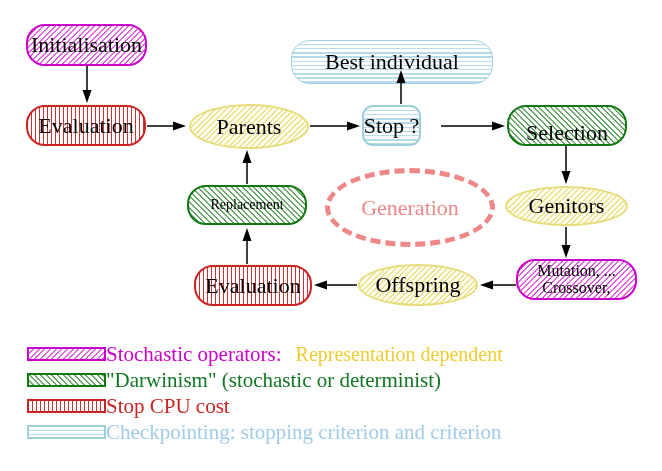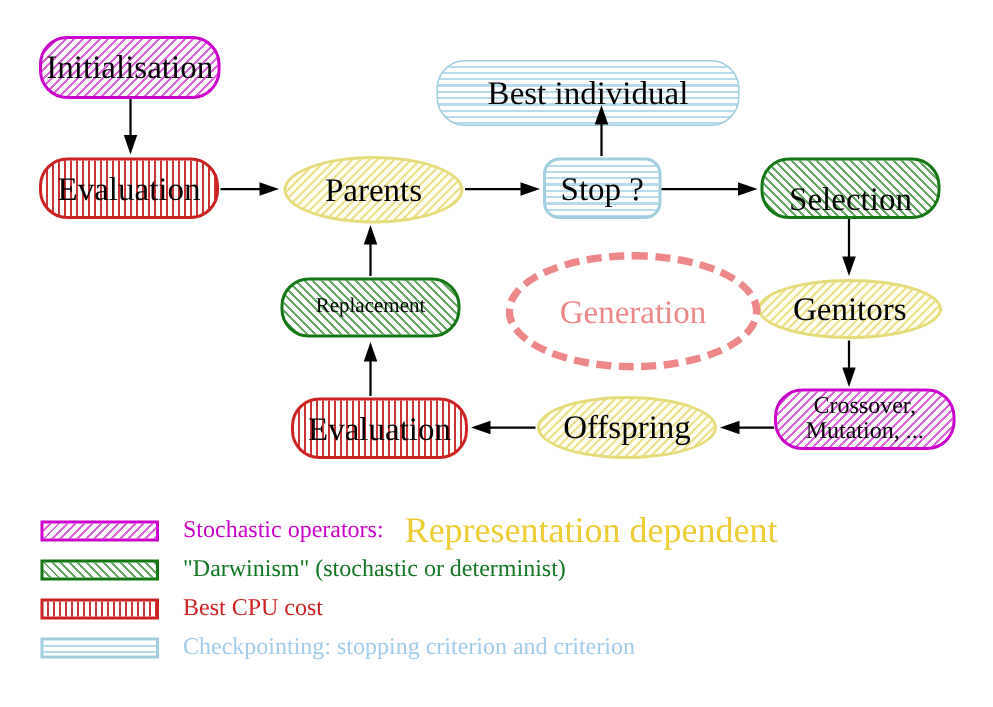--- a/index.html
+++ b/index.html
@@ -34,42 +34,42 @@
   .hatch-yellow{
     background:#fffdf0 repeating-linear-gradient(135deg,rgba(255,255,255,0) 0px,rgba(255,255,255,0) 2.6px,#ece28e 2.6px,#ece28e 4px);
     border:2px solid #e6dc7a;
   }
   .ellipse{border-radius:50%;}
   
   #n-init        {left:26px;  top:24px;  width:121px; height:42px;}
   #n-eval-top    {left:26px;  top:105px; width:120px; height:41px;}
   #n-parents     {left:189px; top:104px; width:120px; height:45px;justify-content:center;}
   #n-best        {left:291px; top:40px;  width:202px; height:44px; border-width:1.5px;}
-  #n-stop        {left:362px; top:105px; width:79px;  height:41px; border-radius:11px;}
+  #n-stop        {left:362px; top:105px; width:59px;  height:41px; border-radius:11px;}
   #n-selection   {left:507px; top:105px; width:120px; height:41px;align-items:flex-end;}
   #n-genitors    {left:505px; top:186px; width:123px; height:40px;}
   #n-crossover   {left:516px; top:259px; width:121px; height:41px; font-size:16px;}
   #n-offspring   {left:358px; top:264px; width:120px; height:42px;}
   #n-eval-bottom {left:194px; top:265px; width:118px; height:41px;}
   #n-replacement {left:187px; top:185px; width:120px; height:40px; font-size:14px;}
   #n-generation  {
-    left:337px; top:168px; width:170px; height:79px;
+    left:325px; top:168px; width:170px; height:79px;
     border:5px dashed #ee8888; border-radius:50%;
     color:#ee8888; background:transparent;
   }
   #arrow-layer{position:absolute;left:0;top:0;width:662px;height:471px;pointer-events:none;}
   #arrow-layer line{stroke:#000;stroke-width:1.5px;}
   #arrow-layer polygon{fill:#000;}
   
   .legend-row{position:absolute;left:27px;display:flex;align-items:center;height:18px;}
   .legend-swatch{width:79px;height:14px;box-sizing:border-box;border-width:2px;flex:0 0 auto;}
-  .legend-label{margin-left:16px;font-size:16px;white-space:nowrap;}
+  .legend-label{font-size:21px;white-space:nowrap;}
   #lg1{top:345px;} #lg2{top:371px;} #lg3{top:397px;} #lg4{top:423px;}
   #lg1 .legend-label{color:#cc00cc;}
-  #lg1 .legend-label-extra{color:#eecc33;margin-left:14px;font-size:24px;white-space:nowrap;}
+  #lg1 .legend-label-extra{color:#eecc33;margin-left:14px;font-size:20px;white-space:nowrap;}
   #lg2 .legend-label{color:#117722;}
   #lg3 .legend-label{color:#cc2222;}
   #lg4 .legend-label{color:#9fcce8;}
 </style>
 </head>
 <body>
 
 <div id="stage">
 
   <div class="node hatch-magenta" id="n-init">
@@ -95,22 +95,22 @@
   <div class="node hatch-green" id="n-selection">
     <span>Selection</span>
   </div>
 
   <div class="node hatch-yellow ellipse" id="n-genitors">
     <span>Genitors</span>
   </div>
 
   <div class="node hatch-magenta" id="n-crossover">
     <span>
+      <span style="display:block;">Mutation, ...</span>
       <span style="display:block;">Crossover,</span>
-      <span style="display:block;">Mutation, ...</span>
     </span>
   </div>
 
   <div class="node hatch-yellow ellipse" id="n-offspring">
     <span>Offspring</span>
   </div>
 
   <div class="node stripe-red" id="n-eval-bottom">
     <span>Evaluation</span>
   </div>
@@ -176,21 +176,21 @@
     <span class="legend-label-extra">Representation dependent</span>
   </div>
 
   <div class="legend-row" id="lg2">
     <div class="legend-swatch hatch-green"></div>
     <span class="legend-label">"Darwinism" (stochastic or determinist)</span>
   </div>
 
   <div class="legend-row" id="lg3">
     <div class="legend-swatch stripe-red"></div>
-    <span class="legend-label">Best CPU cost</span>
+    <span class="legend-label">Stop CPU cost</span>
   </div>
 
   <div class="legend-row" id="lg4">
     <div class="legend-swatch stripe-cyan"></div>
     <span class="legend-label">Checkpointing: stopping criterion and criterion</span>
   </div>
 
 </div>
 
 </body></html>

